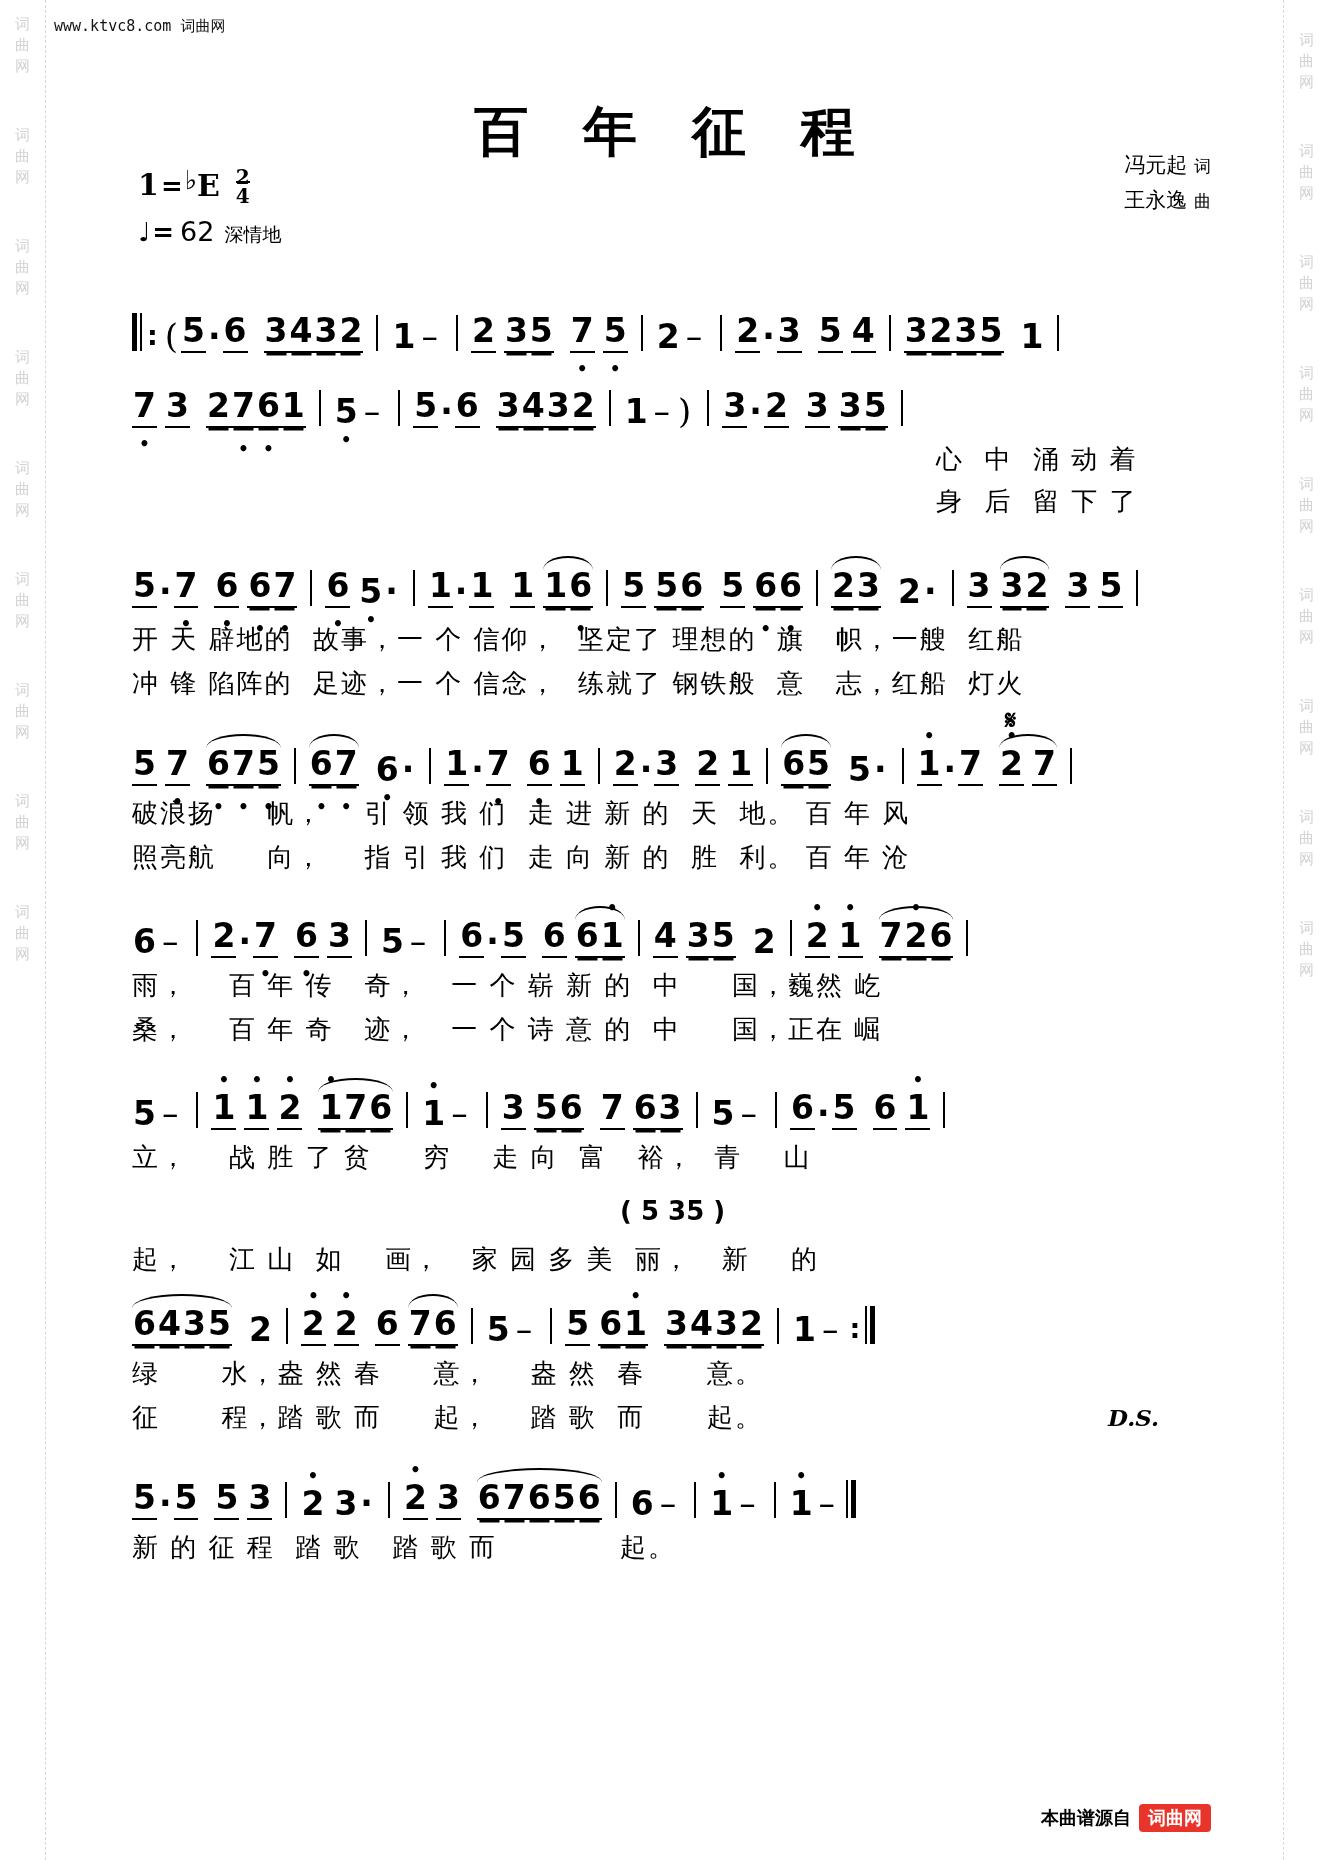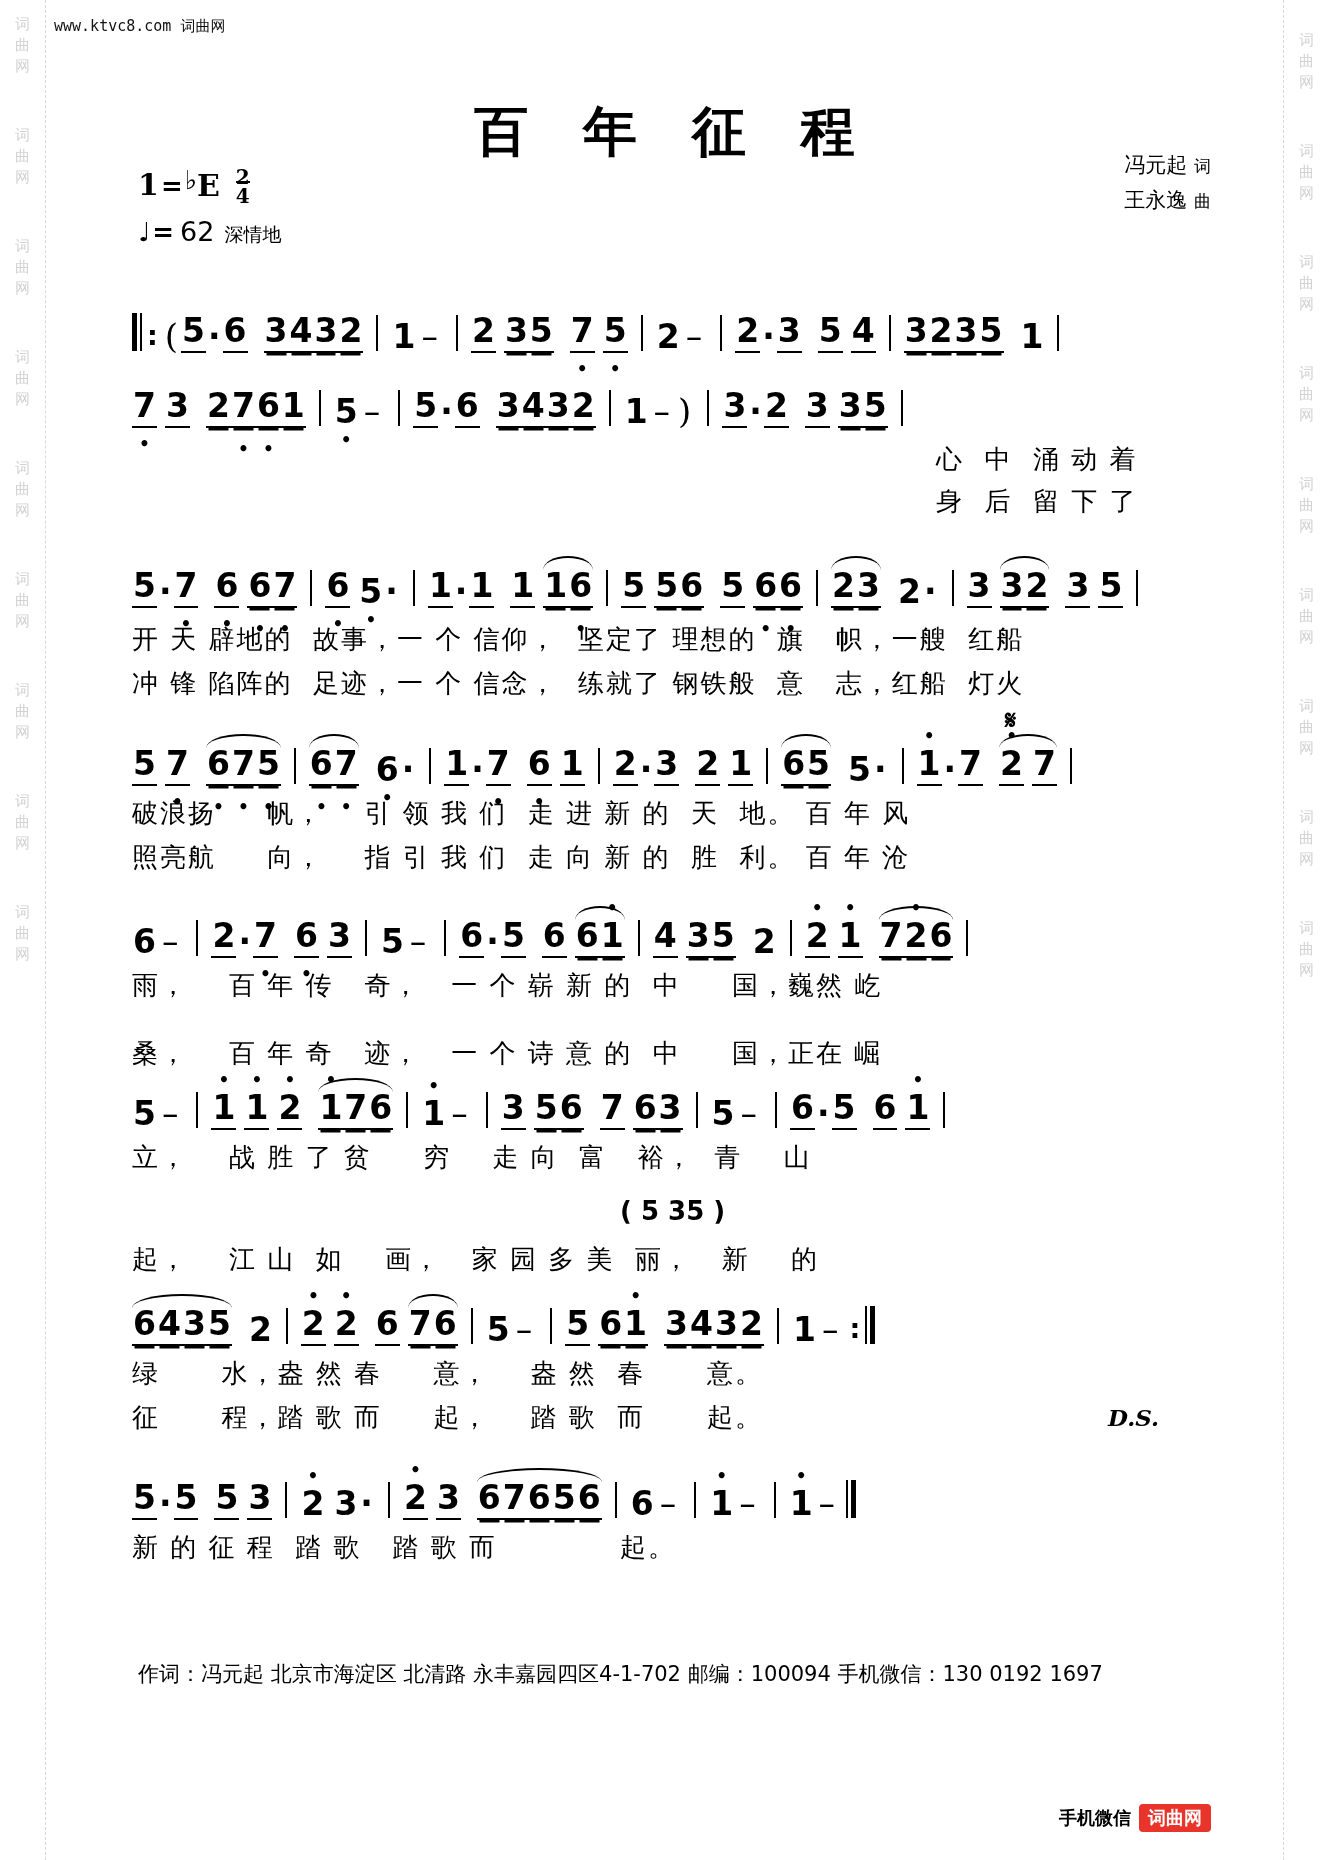--- a/index.html
+++ b/index.html
@@ -550,21 +550,21 @@
       <span class="slur"></span>
       <span class="note beam2">7</span>
         <span class="note beam2 oct-hi">2</span>
         <span class="note beam2">6</span>
     </span>
     <span class="bar"></span>
   </div>
 </div>
 
 <div class="lyricline" style="left:132px;top:968px;">雨，    百 年 传   奇，   一 个 崭 新 的  中     国，巍然 屹</div>
-<div class="lyricline" style="left:132px;top:1012px;margin-top:24px;">桑，    百 年 奇   迹，   一 个 诗 意 的  中     国，正在 崛</div>
+<div class="lyricline" style="left:132px;top:1012px;">桑，    百 年 奇   迹，   一 个 诗 意 的  中     国，正在 崛</div>
 
 <div class="system" style="top:1072px;">
   <div class="staffline">
     <span class="note">5</span>
       <span class="dash">–</span>
     <span class="bar"></span>
     <span class="note beam1 oct-hi">1</span>
       <span class="gap-s"></span>
       <span class="note beam1 oct-hi">1</span>
       <span class="gap-s"></span>
@@ -698,19 +698,18 @@
     <span class="final-bar">
       <span class="thin"></span>
         <span class="thick"></span>
     </span>
   </div>
 </div>
 
 <div class="lyricline" style="left:132px;top:1530px;">新 的 征 程  踏 歌   踏 歌 而            起。</div>
 
 <div class="footer">
-  <div>作词：冯元起  北京市海淀区 北清路 永丰嘉园四区4-1-702  邮编：100094  手机微信：130 0192 1697</div>
 </div>
 
 <div class="source">
-  <span>手机微信</span>
+  <span>本曲谱源自</span>
   <span class="badge">词曲网</span>
 </div>
 
 </body></html>

